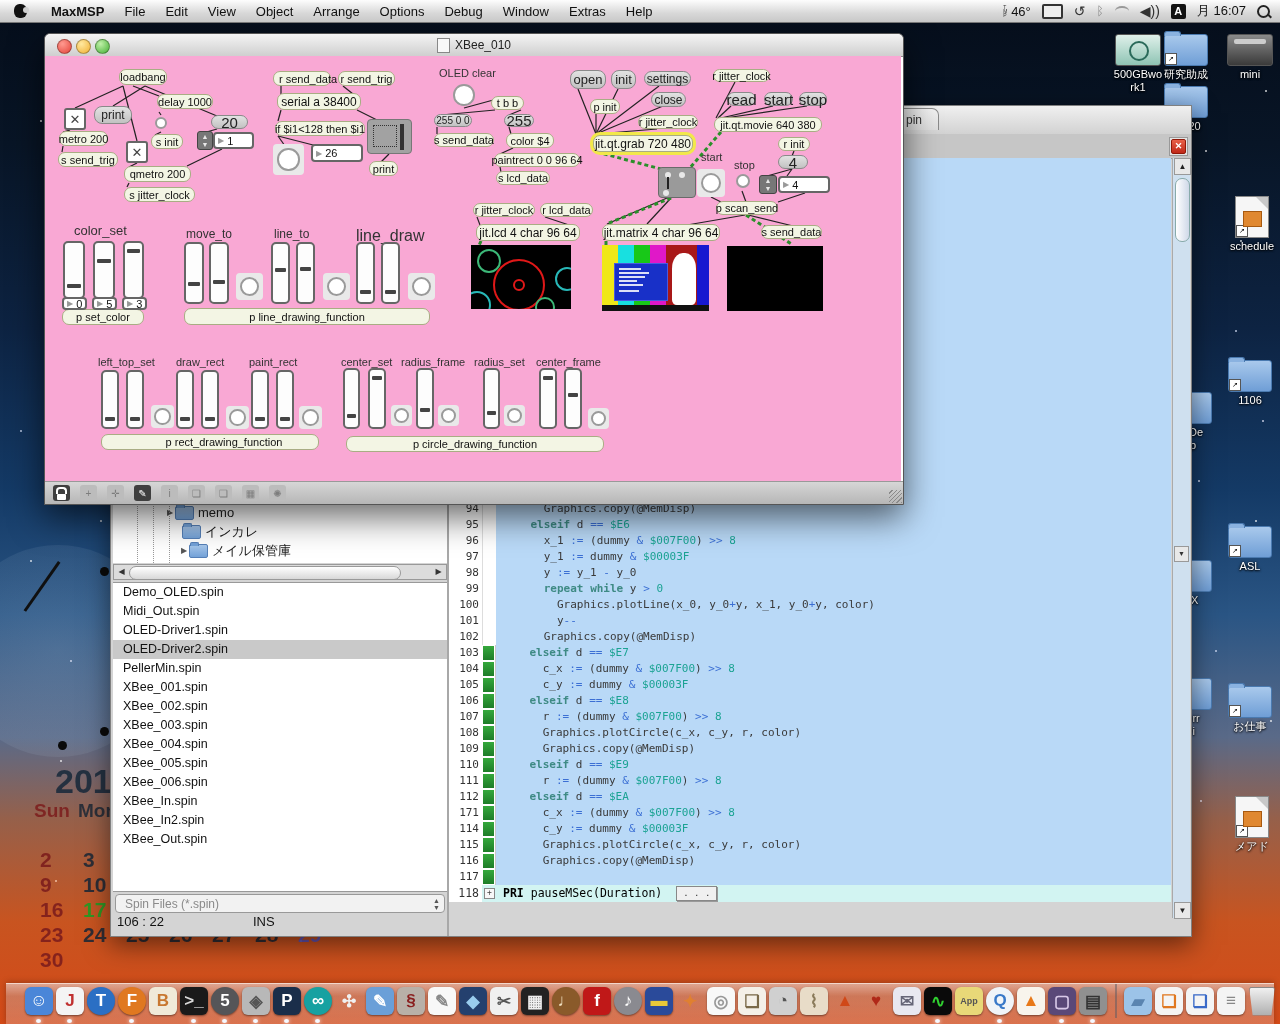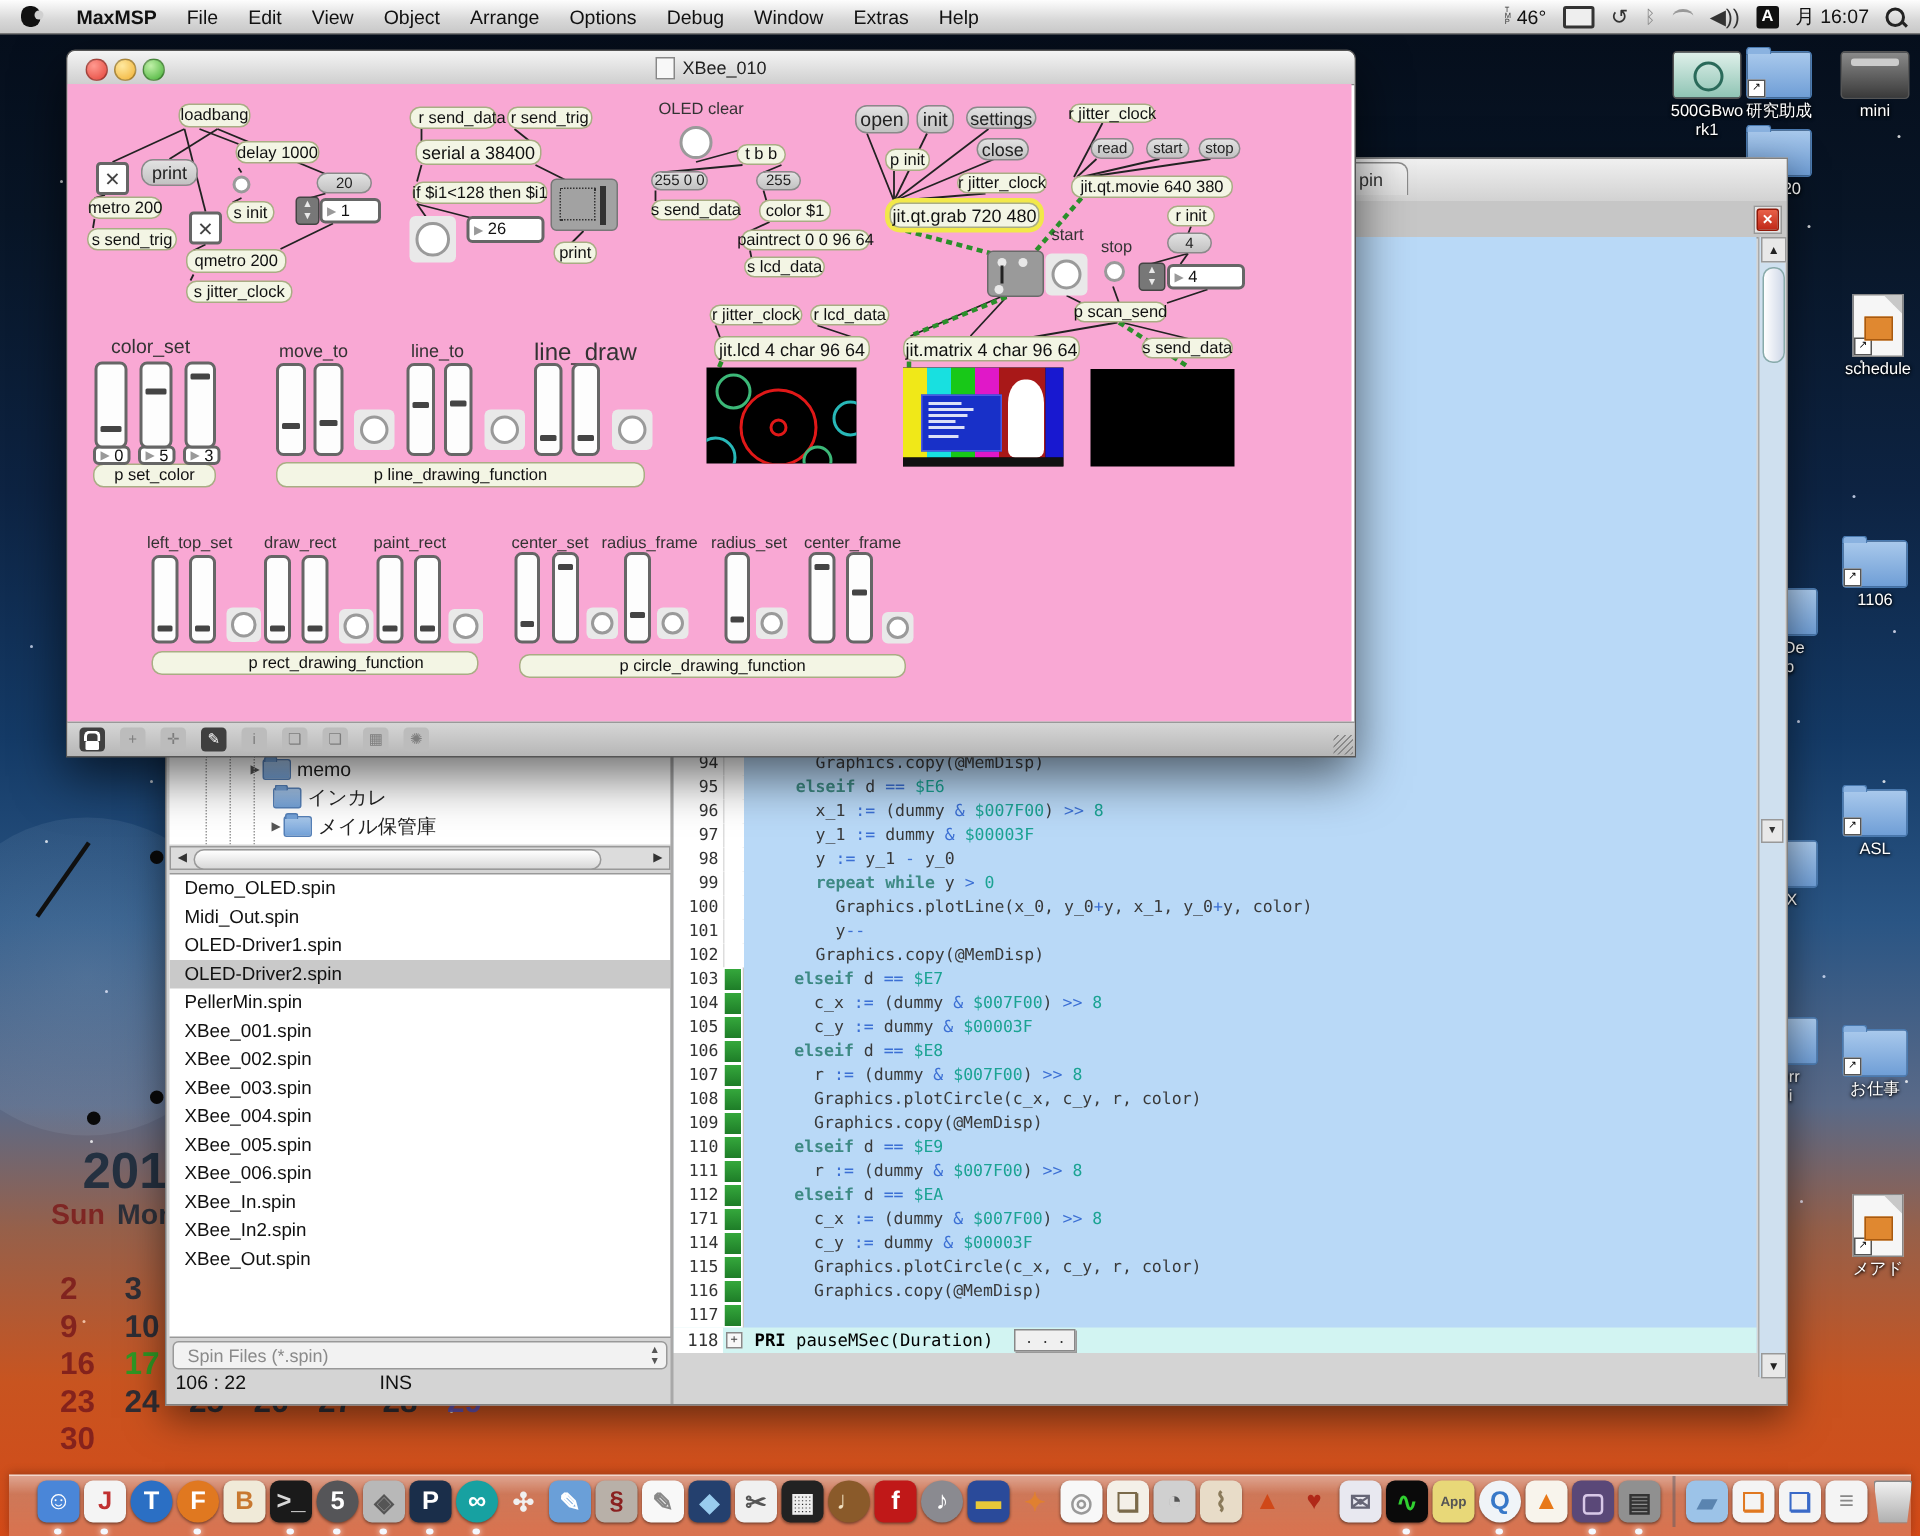--- a/index.html
+++ b/index.html
@@ -102,21 +102,21 @@
   .tl.r{left:12px;background:radial-gradient(circle at 35% 30%,#ff9a90,#e4443a);}
   .tl.y{left:31px;background:radial-gradient(circle at 35% 30%,#ffe9a0,#f0b032);}
   .tl.g{left:50px;background:radial-gradient(circle at 35% 30%,#c0f0a8,#44b034);}
   #max-title .doc{width:11px;height:13px;background:#f8f8f8;border:1px solid #888;margin-right:5px;}
   #patch{position:absolute;left:0;top:22px;width:856px;height:425px;background:#f9a8d4;overflow:hidden;}
   #cordsvg{position:absolute;left:0;top:0;}
   .mx-obj{position:absolute;background:#f3f5e4;border:1.5px solid #a9ad84;border-radius:7px;font-size:11px;color:#111;
     display:flex;align-items:center;justify-content:center;white-space:nowrap;box-sizing:border-box;}
   .mx-obj.hl{box-shadow:0 0 0 3px #f2e84a;}
   .mx-msg{position:absolute;background:linear-gradient(#e2e2e2,#c2c2c2);border:1px solid #8a8a8a;border-radius:8px;
-    font-size:10px;color:#222;display:flex;align-items:center;justify-content:center;white-space:nowrap;box-sizing:border-box;}
+    font-size:15px;color:#222;display:flex;align-items:center;justify-content:center;white-space:nowrap;box-sizing:border-box;}
   .mx-cmt{position:absolute;font-size:11px;color:#333;white-space:nowrap;}
   .mx-tog{position:absolute;background:#fff;border:2px solid #666;border-radius:3px;color:#444;font-size:13px;
     display:flex;align-items:center;justify-content:center;box-sizing:border-box;}
   .mx-bang{position:absolute;border-radius:4px;display:flex;align-items:center;justify-content:center;box-sizing:border-box;}
   .mx-bang.halo{background:#e9e9e9;}
   .mx-bang span{display:block;width:72%;height:72%;border:2.5px solid #9a9a9a;border-radius:50%;box-sizing:border-box;background:#fff;}
   .mx-num{position:absolute;background:#fff;border:2px solid #666;border-radius:4px;font-size:11px;color:#111;
     display:flex;align-items:center;box-sizing:border-box;}
   .mx-num .t{color:#999;font-size:8px;margin:0 3px;}
   .mx-inc{position:absolute;background:#777;border:1px solid #444;border-radius:3px;color:#e8e8e8;font-size:7px;
@@ -558,21 +558,21 @@
           <div class="mx-obj" style="left: 106px; top: 78px; width: 32px; height: 15px;">s init</div>
           <div class="mx-obj" style="left: 79px; top: 110px; width: 67px; height: 16px;">qmetro 200</div>
           <div class="mx-obj" style="left: 79px; top: 131px; width: 71px; height: 15px;">s jitter_clock</div>
           <div class="mx-obj" style="left: 228px; top: 15px; width: 58px; height: 15px; padding-left: 12px;">r send_data</div>
           <div class="mx-obj" style="left: 293px; top: 15px; width: 57px; height: 15px;">r send_trig</div>
           <div class="mx-obj" style="left: 232px; top: 37px; width: 84px; height: 17px; font-size: 12px;">serial a 38400</div>
           <div class="mx-obj" style="left: 230px; top: 65px; width: 90px; height: 15px;">if $i1&lt;128 then $i1</div>
           <div class="mx-obj" style="left: 324px; top: 105px; width: 29px; height: 15px;">print</div>
           <div class="mx-obj" style="left: 389px; top: 77px; width: 60px; height: 14px;">s send_data</div>
           <div class="mx-obj" style="left: 446px; top: 40px; width: 33px; height: 14px;">t b b</div>
-          <div class="mx-obj" style="left: 461px; top: 77px; width: 48px; height: 15px;">color $1</div>
+          <div class="mx-obj" style="left: 461px; top: 77px; width: 48px; height: 15px;">color $4</div>
           <div class="mx-obj" style="left: 449px; top: 97px; width: 86px; height: 14px;">paintrect 0 0 96 64</div>
           <div class="mx-obj" style="left: 451px; top: 115px; width: 54px; height: 14px;">s lcd_data</div>
           <div class="mx-obj" style="left: 545px; top: 43px; width: 30px; height: 15px;">p init</div>
           <div class="mx-obj" style="left: 593px; top: 59px; width: 60px; height: 14px;">r jitter_clock</div>
           <div class="mx-obj hl" style="left: 548px; top: 79px; width: 100px; height: 17px; font-size: 12px;">jit.qt.grab 720 480</div>
           <div class="mx-obj" style="left: 668px; top: 13px; width: 57px; height: 13px;">r jitter_clock</div>
           <div class="mx-obj" style="left: 669px; top: 61px; width: 108px; height: 15px;">jit.qt.movie 640 380</div>
           <div class="mx-obj" style="left: 733px; top: 81px; width: 32px; height: 14px;">r init</div>
           <div class="mx-obj" style="left: 671px; top: 145px; width: 62px; height: 14px;">p scan_send</div>
           <div class="mx-obj" style="left: 428px; top: 147px; width: 62px; height: 14px;">r jitter_clock</div>

